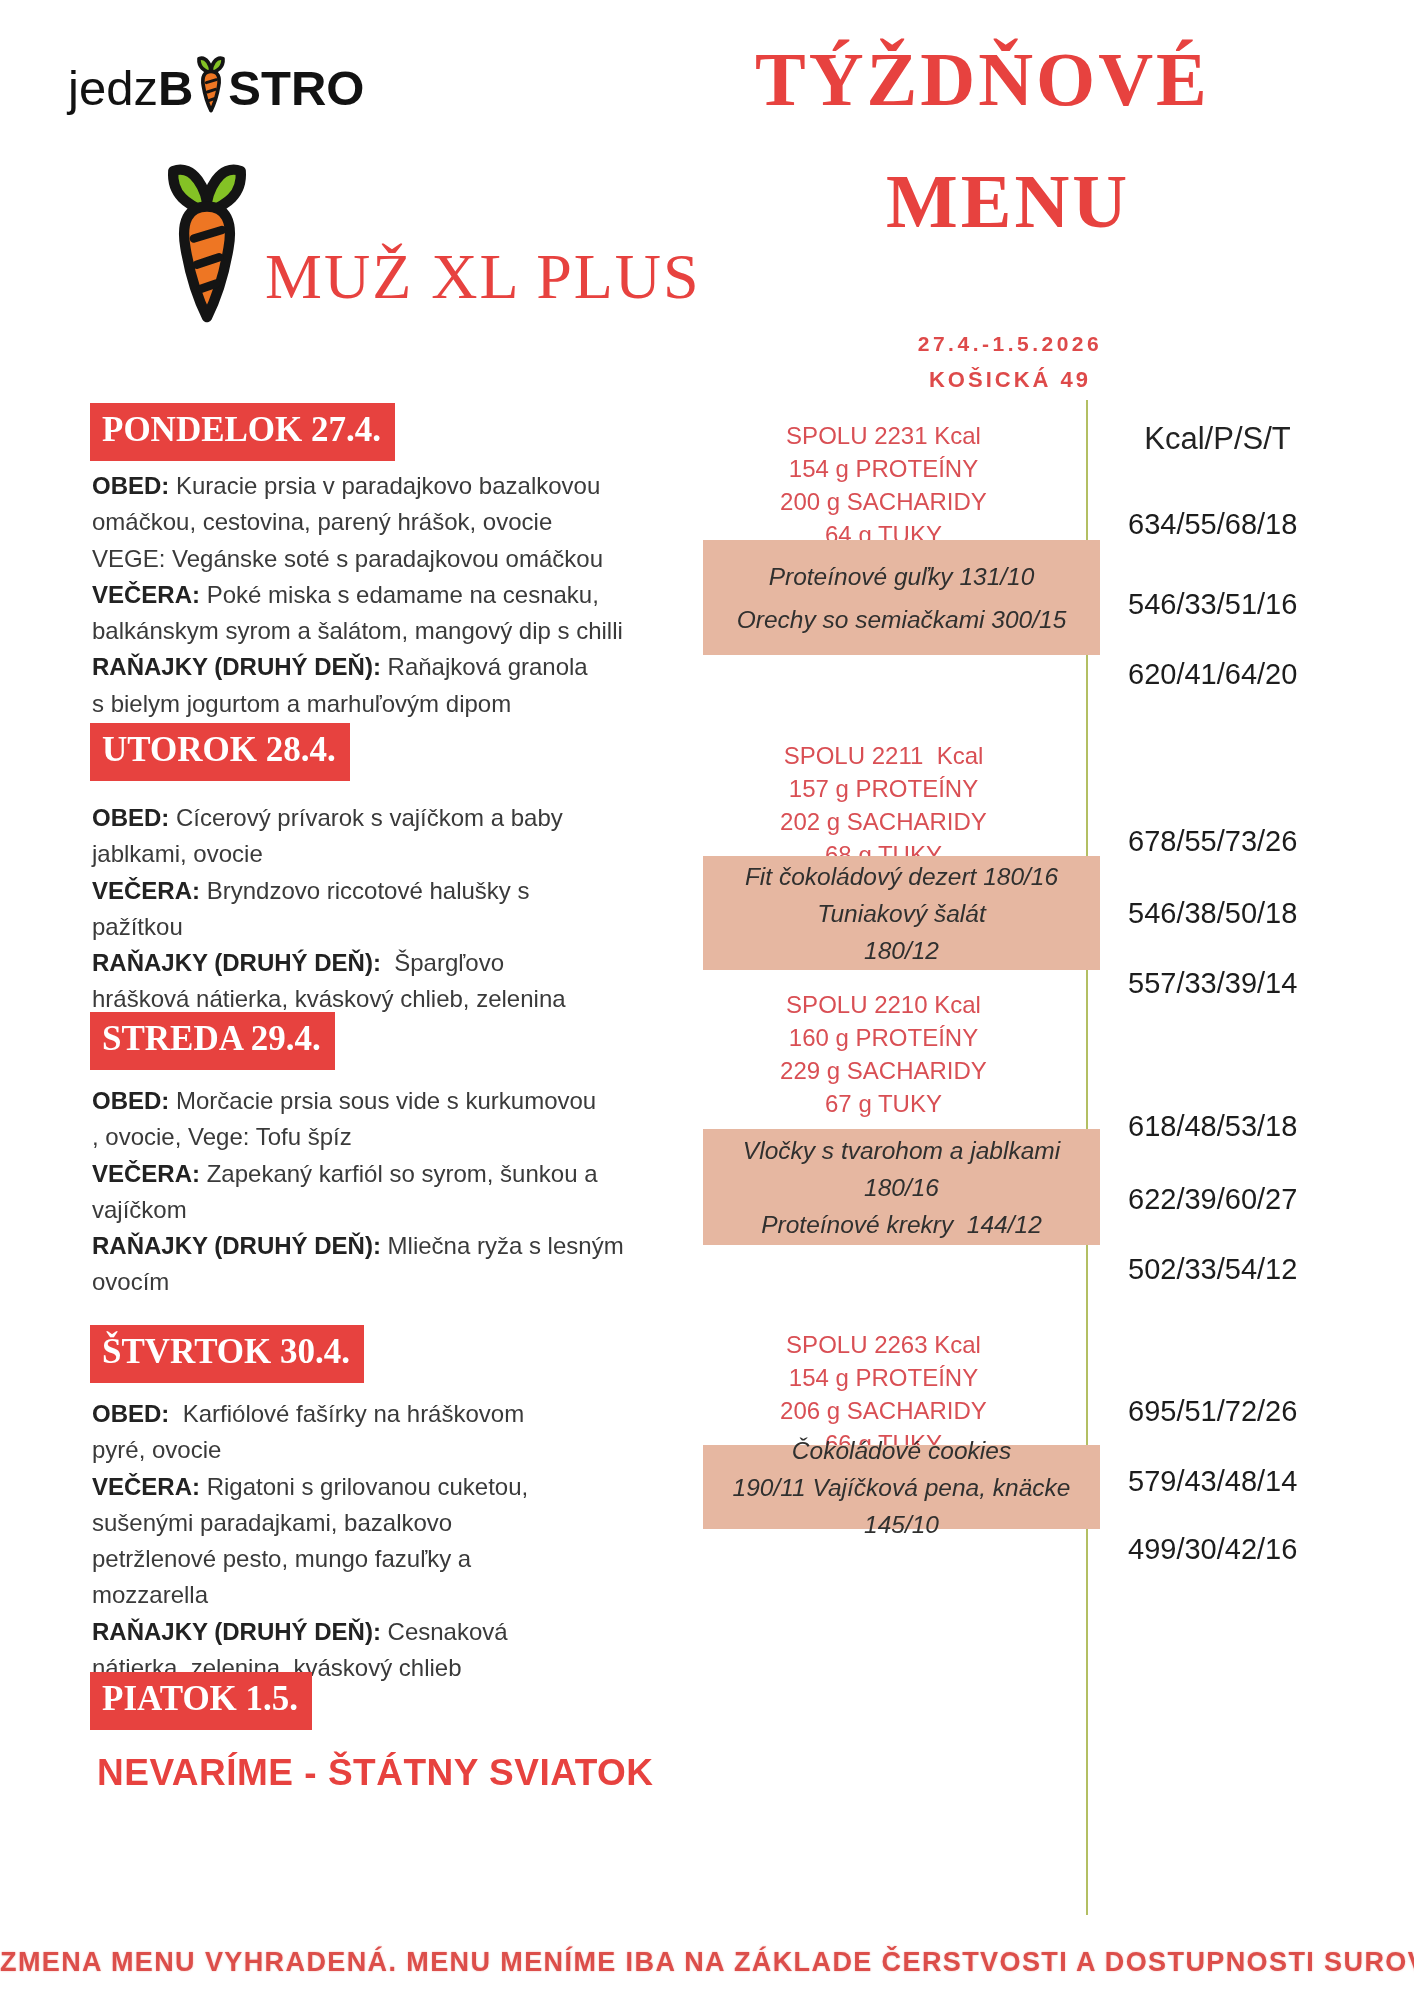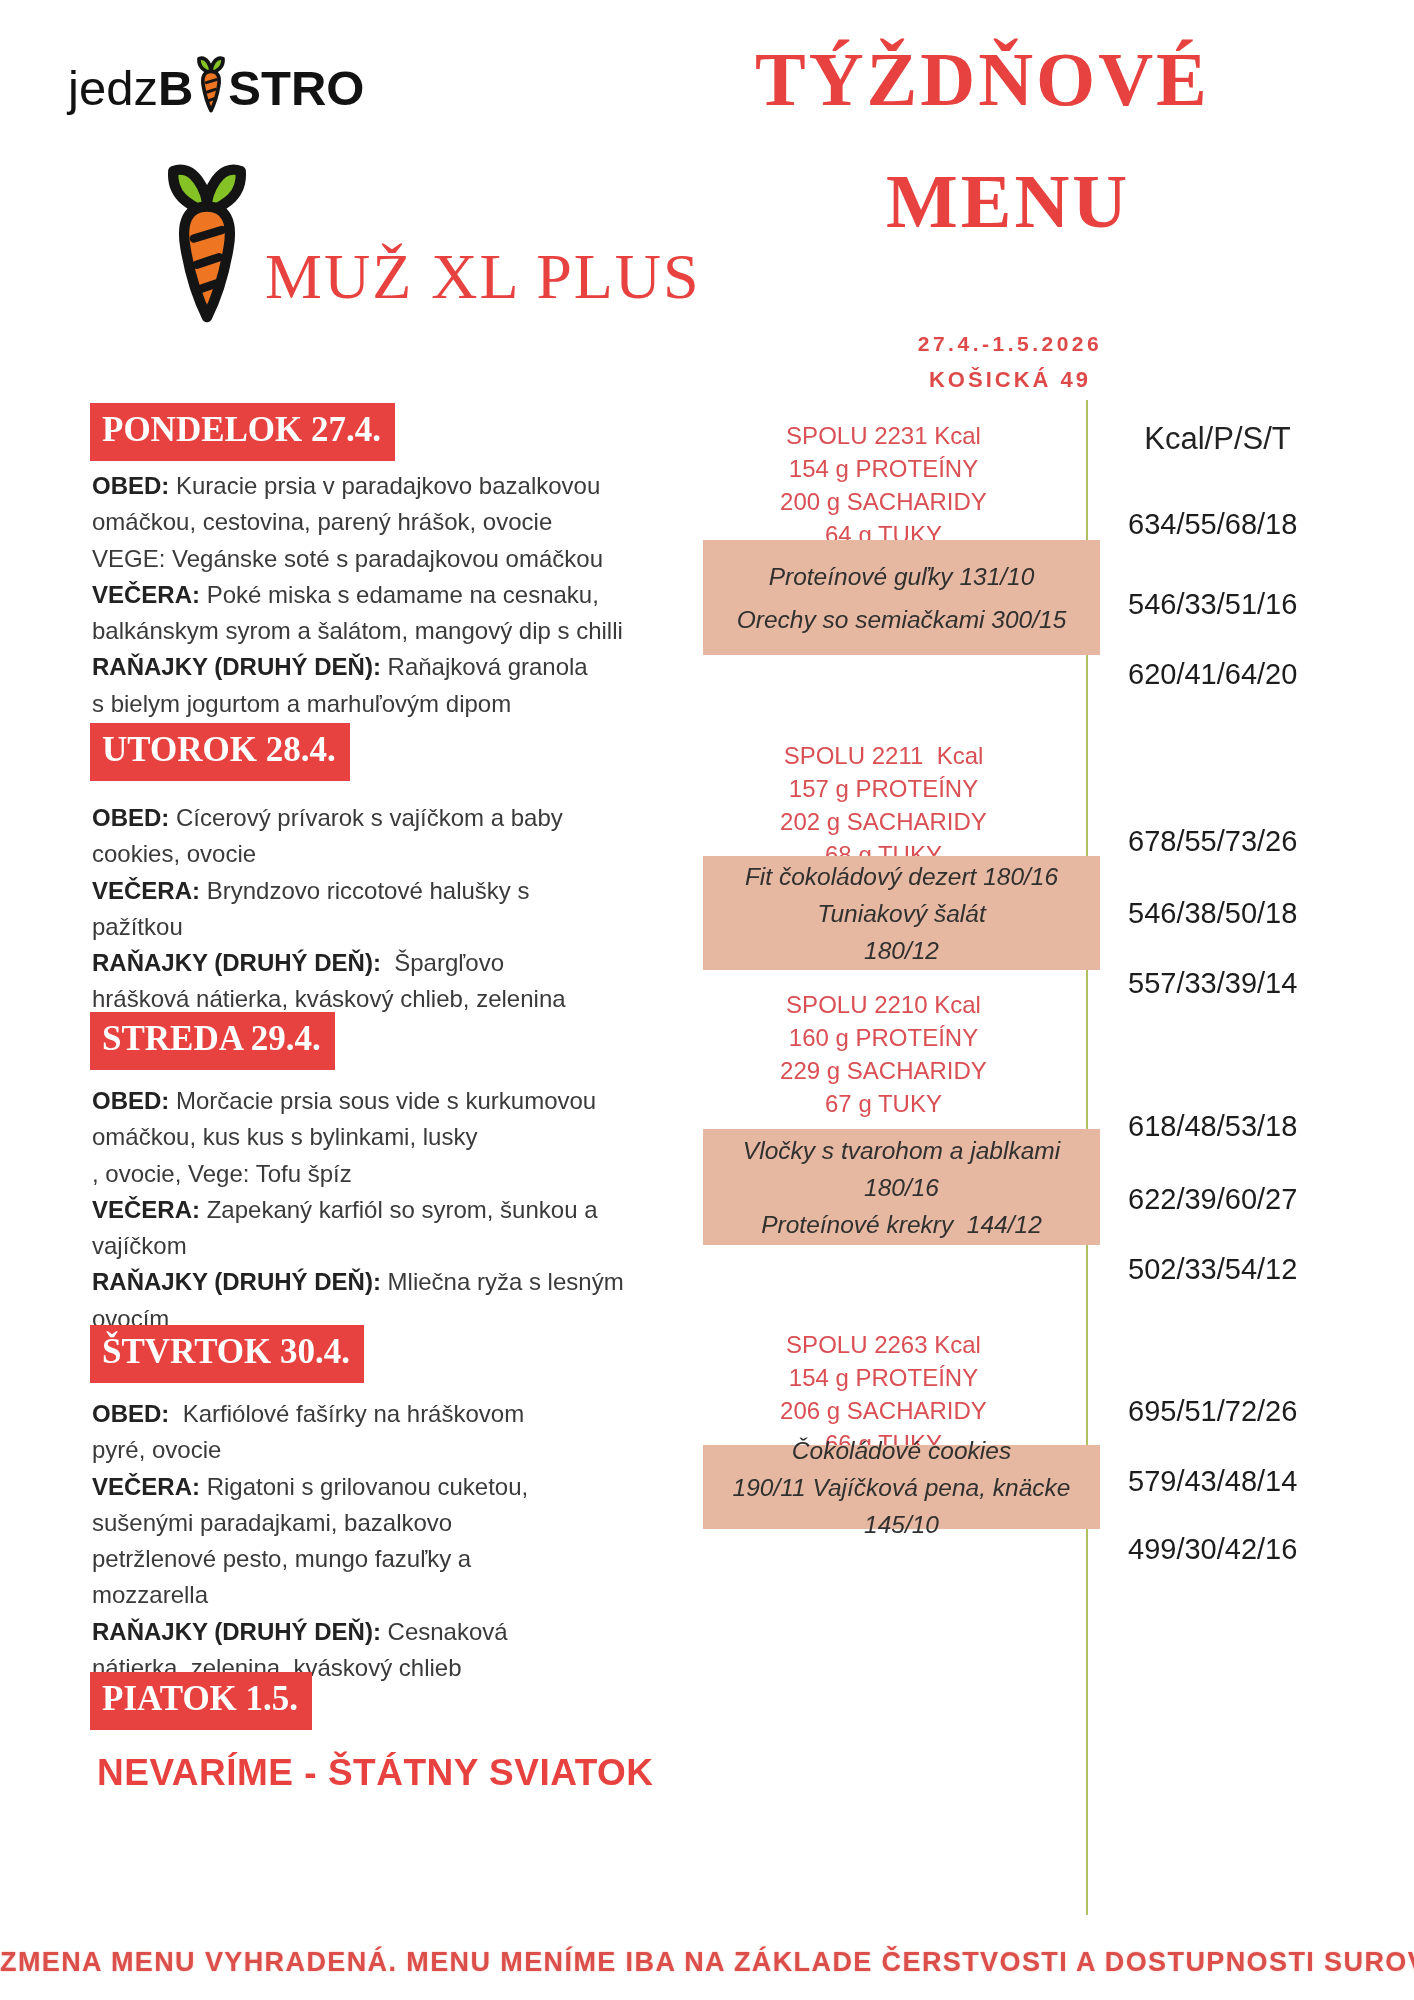--- a/index.html
+++ b/index.html
@@ -120,21 +120,21 @@
     <div class="snackbox" style="top: 540px; height: 115px; line-height: 43px;">
       <div class="snack-line">Proteínové guľky 131/10</div>
       <div class="snack-line">Orechy so semiačkami 300/15</div>
     </div>
     <div class="val" style="top: 508px;">634/55/68/18</div>
     <div class="val" style="top: 588px;">546/33/51/16</div>
     <div class="val" style="top: 658px;">620/41/64/20</div>
     <div class="banner" style="top: 723px;"><span>UTOROK 28.4.</span></div>
     <div class="meals" style="top: 800px;">
       <div class="meal-line"><span class="mb">OBED:</span><span> Cícerový prívarok s vajíčkom a baby</span></div>
-      <div class="meal-line"><span>cookies, ovocie</span></div>
+      <div class="meal-line"><span>jablkami, ovocie</span></div>
       <div class="meal-line"><span class="mb">VEČERA:</span><span> Bryndzovo riccotové halušky s</span></div>
       <div class="meal-line"><span>pažítkou</span></div>
       <div class="meal-line"><span class="mb">RAŇAJKY (DRUHÝ DEŇ):</span><span>  Špargľovo</span></div>
       <div class="meal-line"><span>hrášková nátierka, kváskový chlieb, zelenina</span></div>
     </div>
     <div class="totals" style="top: 739px;">
       <div class="totals-line">SPOLU 2211  Kcal</div>
       <div class="totals-line">157 g PROTEÍNY</div>
       <div class="totals-line">202 g SACHARIDY</div>
       <div class="totals-line">68 g TUKY</div>
@@ -143,21 +143,20 @@
       <div class="snack-line">Fit čokoládový dezert 180/16</div>
       <div class="snack-line">Tuniakový šalát</div>
       <div class="snack-line">180/12</div>
     </div>
     <div class="val" style="top: 825px;">678/55/73/26</div>
     <div class="val" style="top: 897px;">546/38/50/18</div>
     <div class="val" style="top: 967px;">557/33/39/14</div>
     <div class="banner" style="top: 1012px;"><span>STREDA 29.4.</span></div>
     <div class="meals" style="top: 1083px;">
       <div class="meal-line"><span class="mb">OBED:</span><span> Morčacie prsia sous vide s kurkumovou</span></div>
-      <div class="meal-line"><span>omáčkou, kus kus s bylinkami, lusky</span></div>
       <div class="meal-line"><span>, ovocie, Vege: Tofu špíz</span></div>
       <div class="meal-line"><span class="mb">VEČERA:</span><span> Zapekaný karfiól so syrom, šunkou a</span></div>
       <div class="meal-line"><span>vajíčkom</span></div>
       <div class="meal-line"><span class="mb">RAŇAJKY (DRUHÝ DEŇ):</span><span> Mliečna ryža s lesným</span></div>
       <div class="meal-line"><span>ovocím</span></div>
     </div>
     <div class="totals" style="top: 988px;">
       <div class="totals-line">SPOLU 2210 Kcal</div>
       <div class="totals-line">160 g PROTEÍNY</div>
       <div class="totals-line">229 g SACHARIDY</div>

